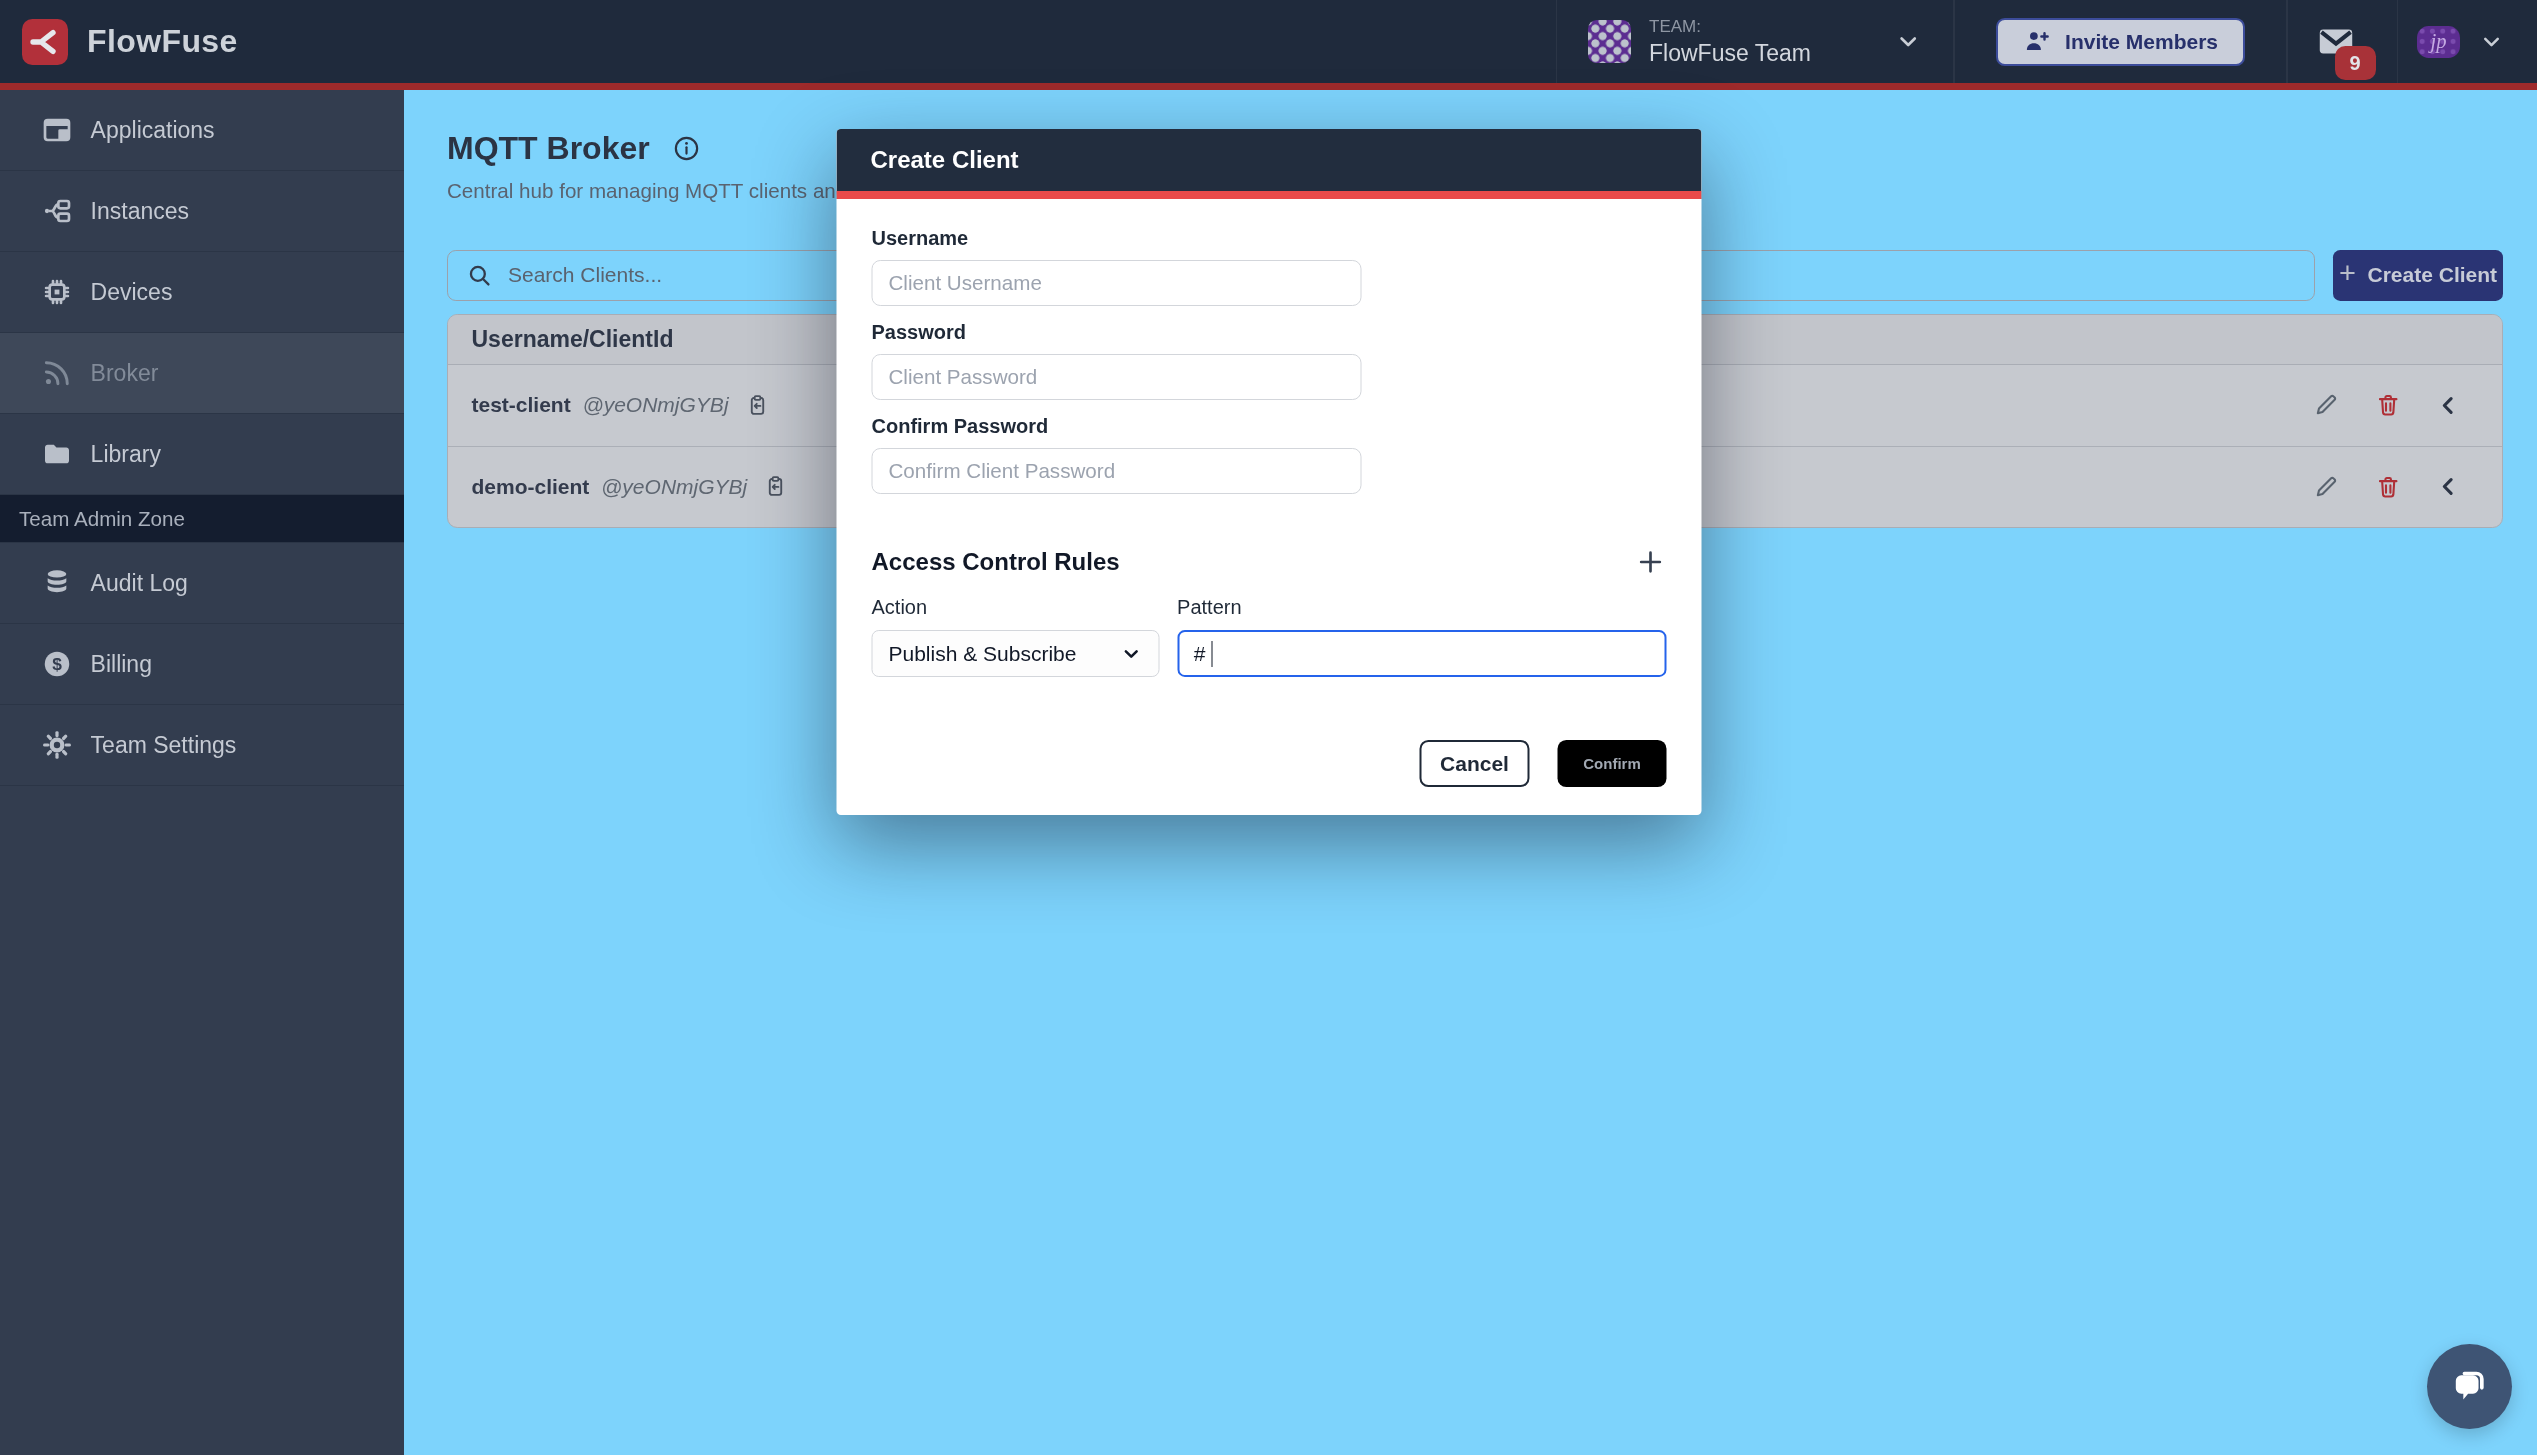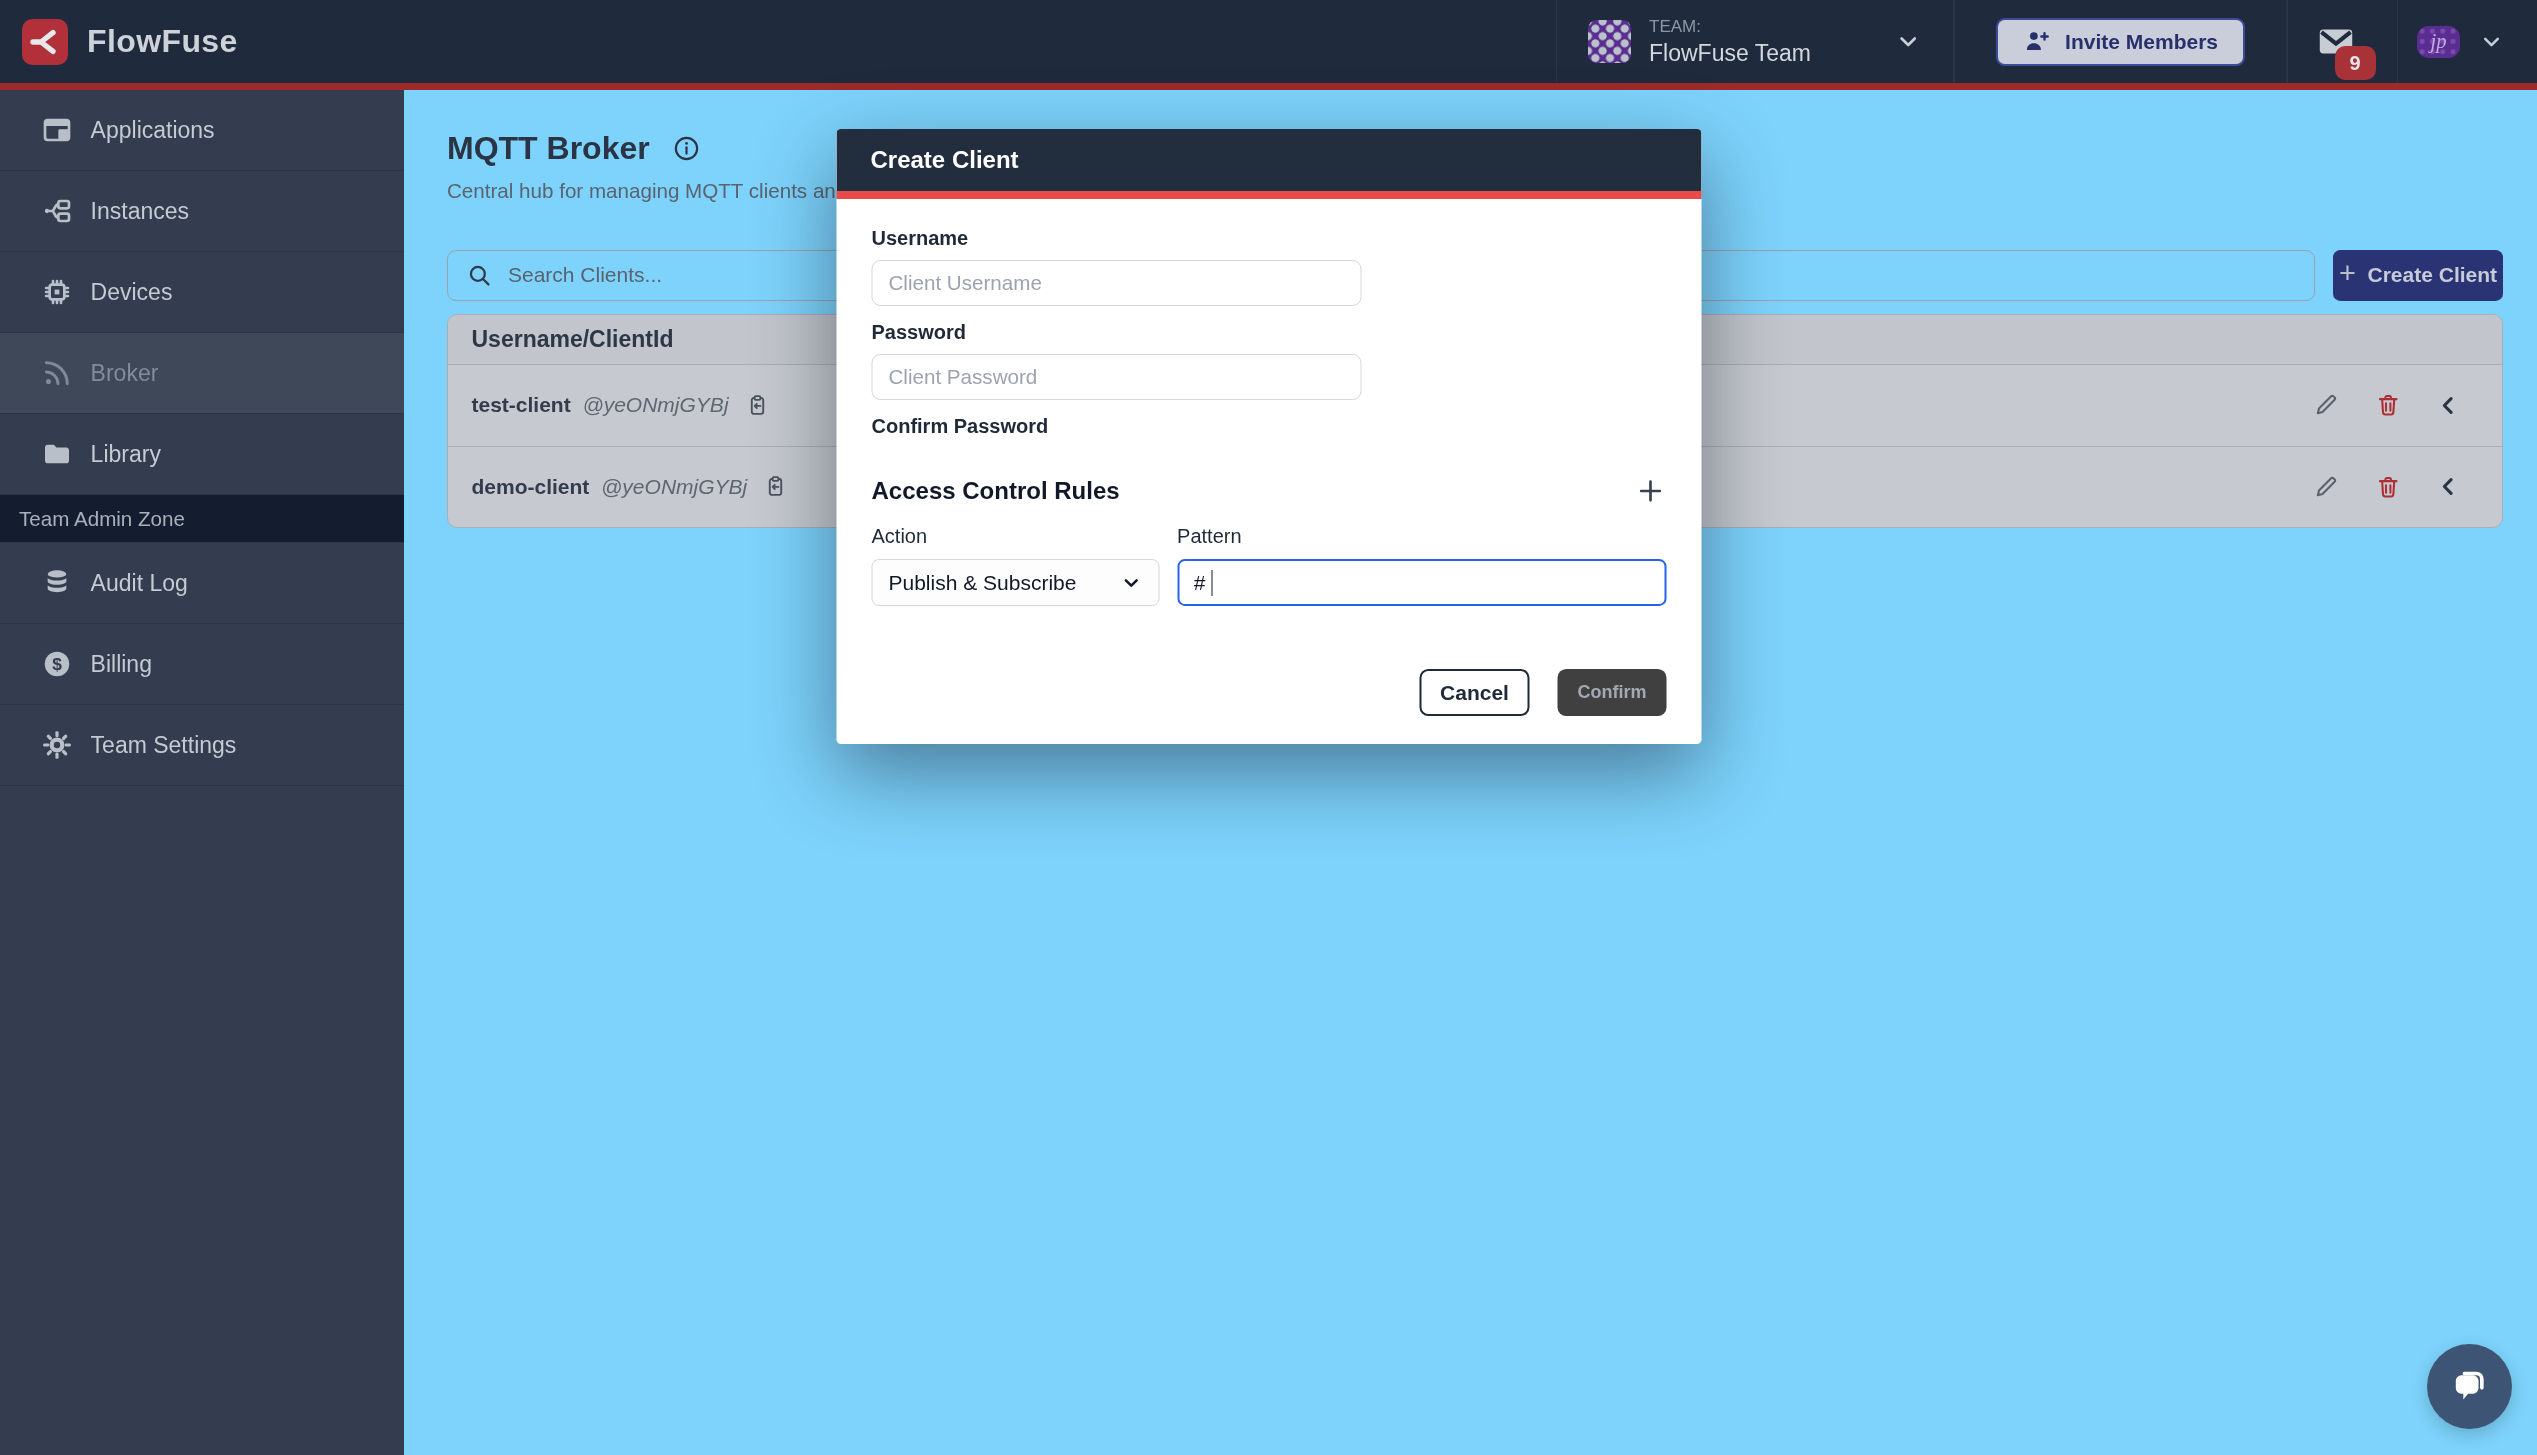--- a/index.html
+++ b/index.html
@@ -113,22 +113,22 @@
     font-size:21px; color:#111827; cursor:pointer; background:#FDFDFD; }
   .select-box .sel-chev { color:#111827; }
   .pattern-wrap { position:relative; width:489px; height:47px; border:2.9px solid #2563EB;
     border-radius:7.3px; display:flex; align-items:center; padding:0 14.7px; background:#fff; }
   .pattern-wrap input { border:none; outline:none; font-size:21px; color:#111827; width:100%;
     font-family:inherit; background:transparent; }
   .caret { position:absolute; left:32px; top:8.8px; width:1.5px; height:26.4px; background:#111827; }
   .modal-footer { margin-top:63px; display:flex; justify-content:flex-end; gap:28px; }
   .btn-cancel { width:110px; height:47px; background:#FFFFFF; border:2.2px solid #1F2937;
     border-radius:8.8px; font-size:21px; font-weight:bold; color:#1F2937; cursor:pointer; font-family:inherit; }
-  .btn-confirm { width:109px; height:47px; background:#404040; border:none; border-radius:8.8px;
-    font-size:18px; font-weight:bold; color:#A2A9B3; font-family:inherit; }
+  .btn-confirm { width:109px; height:47px; background:#000000; border:none; border-radius:8.8px;
+    font-size:15px; font-weight:bold; color:#A2A9B3; font-family:inherit; }
 </style>
 </head>
 <body>
 
 <div class="navbar">
   <div class="brand">
     <div class="brand-mark">
       <svg width="32" height="32" viewBox="0 0 24 24">
           <path d="M3 12h6M9 12l9-7M9 12l9 7" stroke="#E6E8EC" stroke-width="4" fill="none" stroke-linecap="round" stroke-linejoin="round"></path>
         </svg>
@@ -387,20 +387,21 @@
     <div class="modal-title">Create Client</div>
   </div>
   <div class="modal-body">
     <div class="f-label">Username</div>
     <input class="f-input" type="text" placeholder="Client Username" style="">
 
     <div class="f-label">Password</div>
     <input class="f-input" type="text" placeholder="Client Password" style="">
 
     <div class="f-label">Confirm Password</div>
+    <input class="f-input" type="text" placeholder="Confirm Client Password" style="">
 
     <div class="acl-head">
       <div class="acl-title">Access Control Rules</div>
       <span class="acl-add">
         <svg width="32" height="32" viewBox="0 0 24 24" fill="none" stroke="currentColor" stroke-width="2" stroke-linecap="round">
             <path d="M12 5v14M5 12h14"></path>
           </svg>
       </span>
     </div>
 

